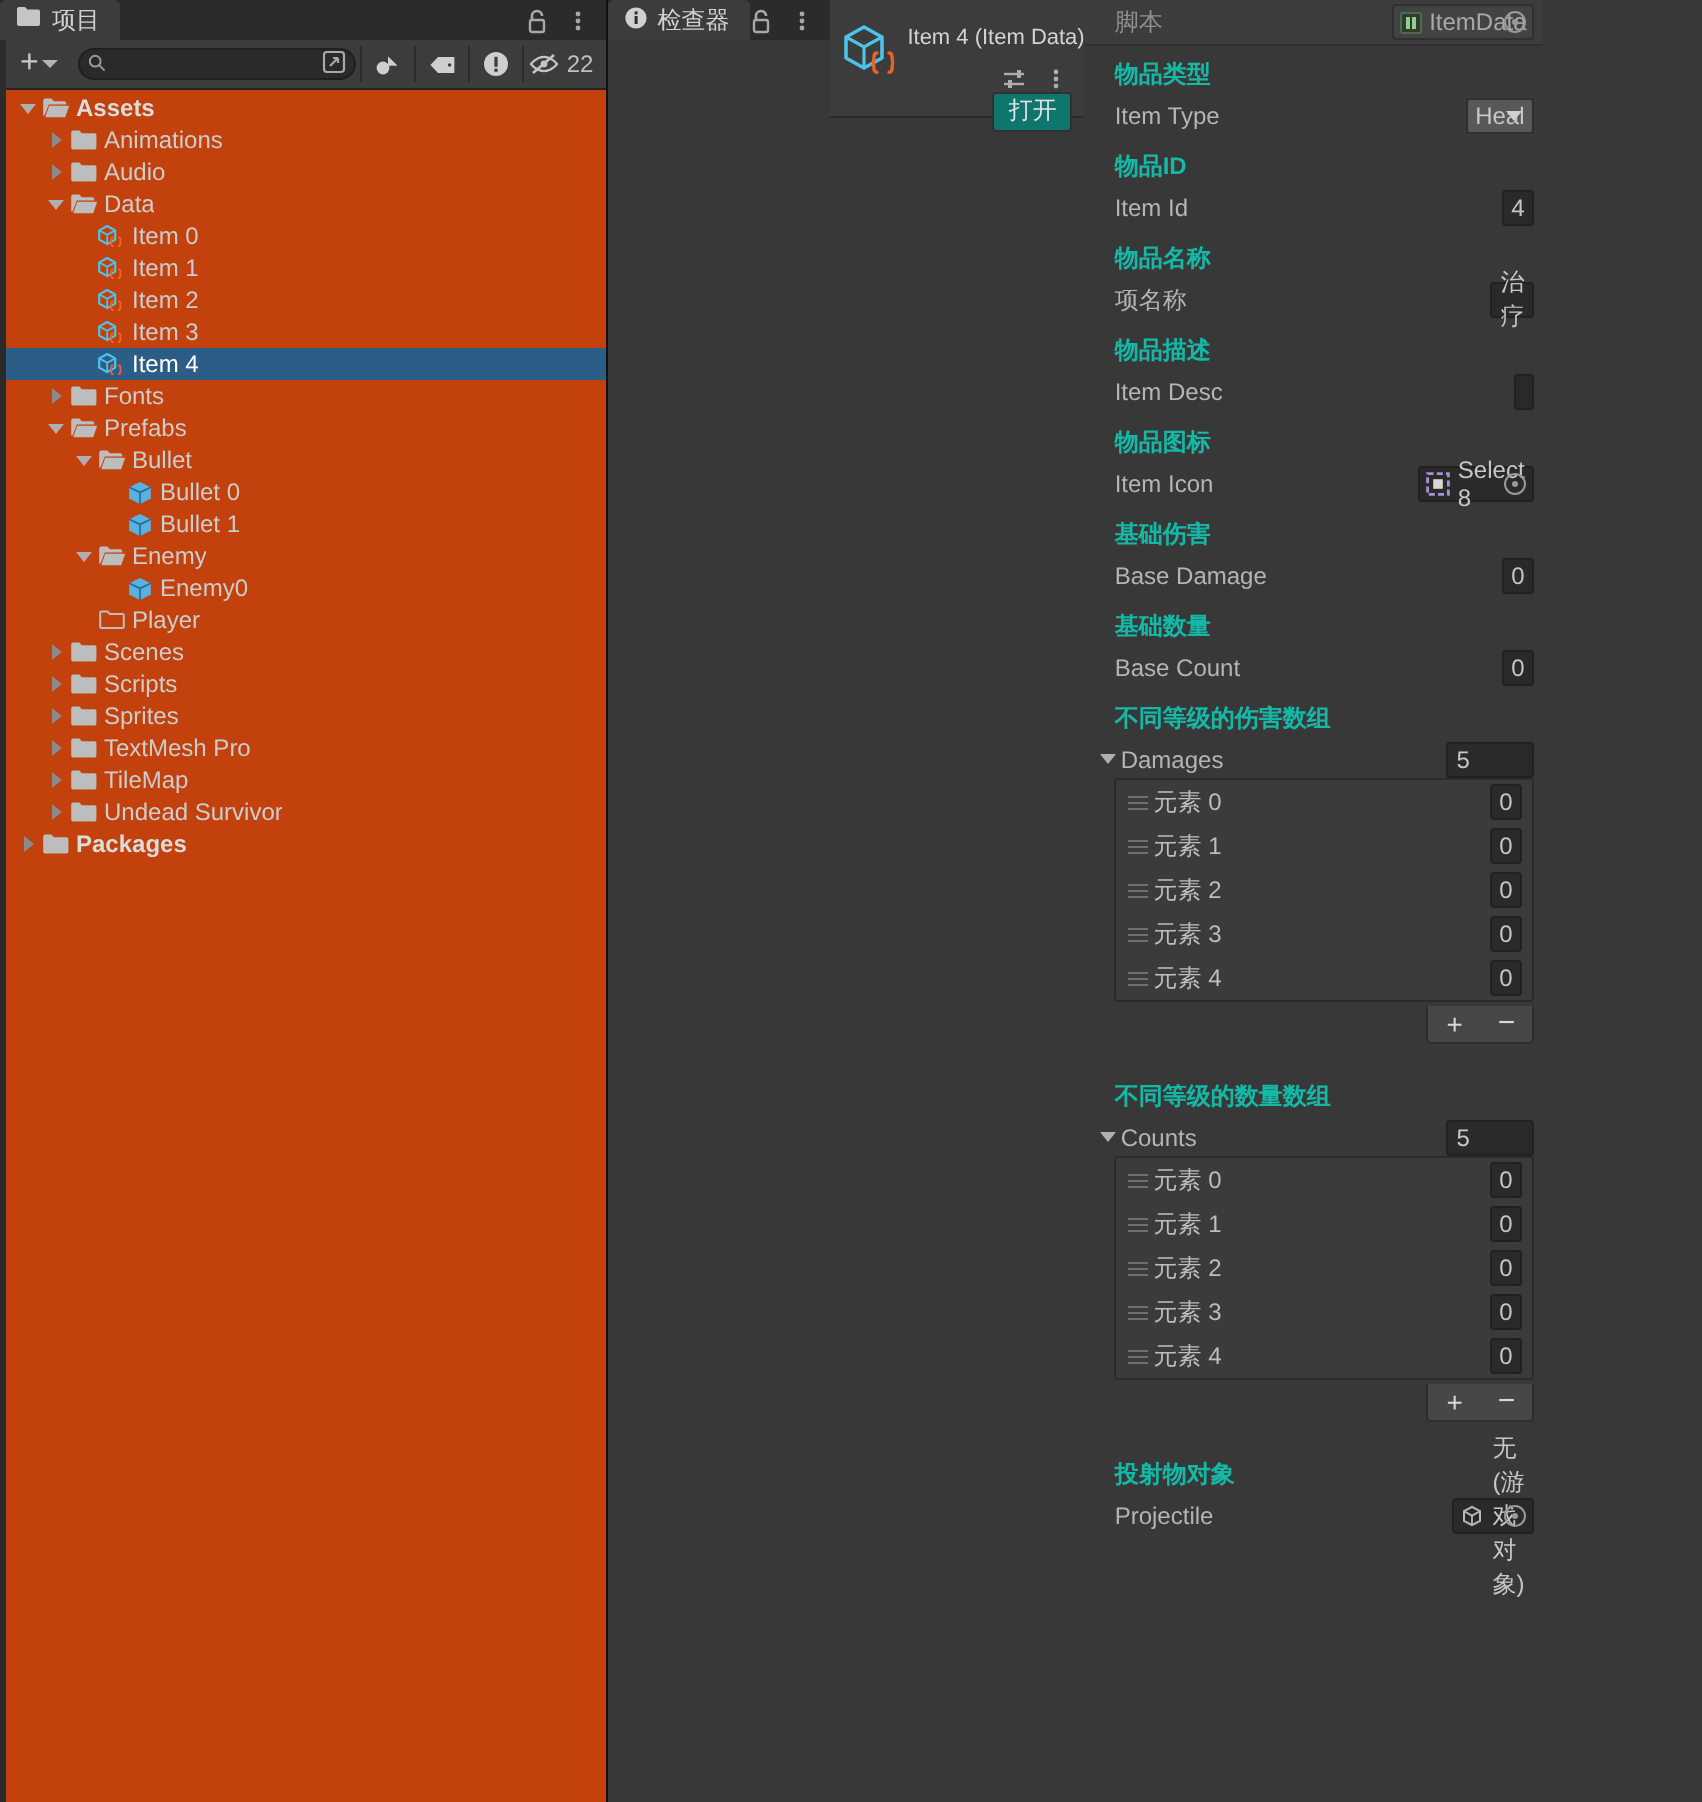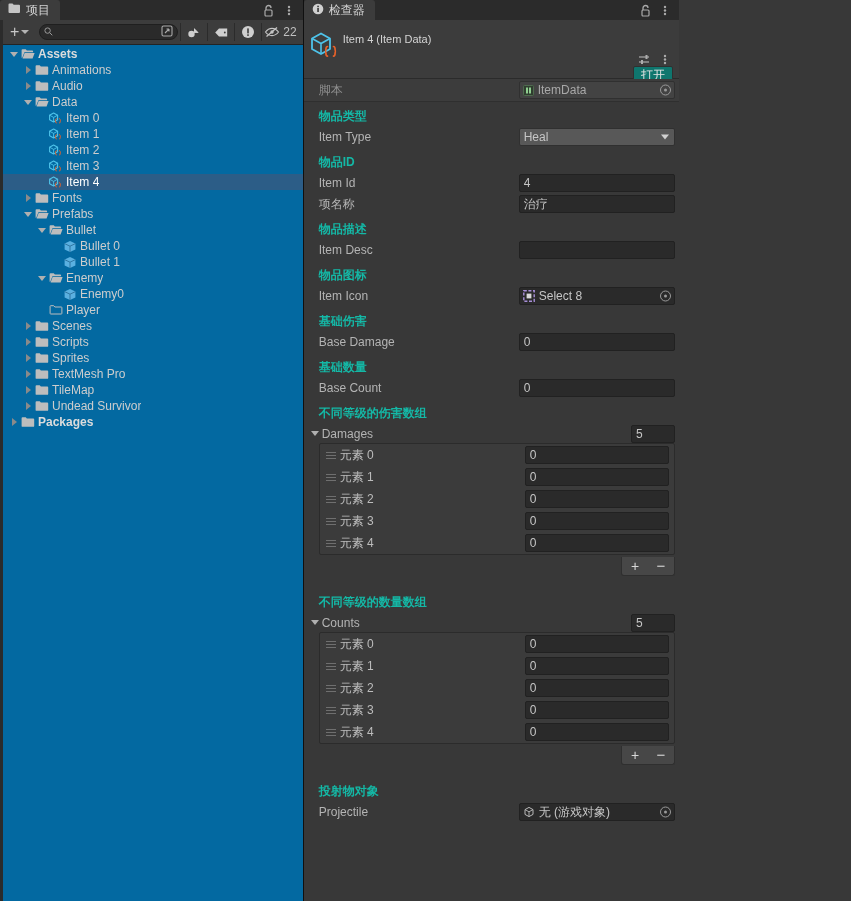--- a/index.html
+++ b/index.html
@@ -131,21 +131,21 @@
   }
   .hidden-count {
     display: flex; align-items: center; gap: 2px;
     padding-right: 6px;
     color: #c0c0c0;
     font-size: 12px;
   }
 
   .tree {
     flex: 1;
-    background: #0369a1;
+    background: #c2410c;
     overflow: hidden;
     position: relative;
     padding-top: 1px;
   }
   .trow {
     height: 16px;
     display: flex;
     align-items: center;
     color: #cdcdcd;
     font-size: 12px;
@@ -188,21 +188,21 @@
     height: 881px;
     background: #2b2b2b;
   }
 
   
   .inspector {
     width: 538px;
     height: 901px;
     background: #383838;
     display: flex;
-    flex-direction: column;
+    flex-direction: row;
     position: relative;
   }
   .insp-head {
     height: 58px;
     background: #3c3c3c;
     position: relative;
     flex-shrink: 0;
     border-bottom: 1px solid #2b2b2b;
   }
   .insp-title-row {
@@ -946,20 +946,21 @@
           <div class="prop">
             <div class="prop-tooltip">物品ID</div>
             <div class="prop-row">
               <div class="prop-label">Item Id</div>
               <div class="field">
                 <span>4</span>
               </div>
             </div>
           </div>
           <div class="prop">
+            <div class="prop-tooltip">物品名称</div>
             <div class="prop-row">
               <div class="prop-label">项名称</div>
               <div class="field">
                 <span>治疗</span>
               </div>
             </div>
           </div>
           <div class="prop">
             <div class="prop-tooltip">物品描述</div>
             <div class="prop-row">

